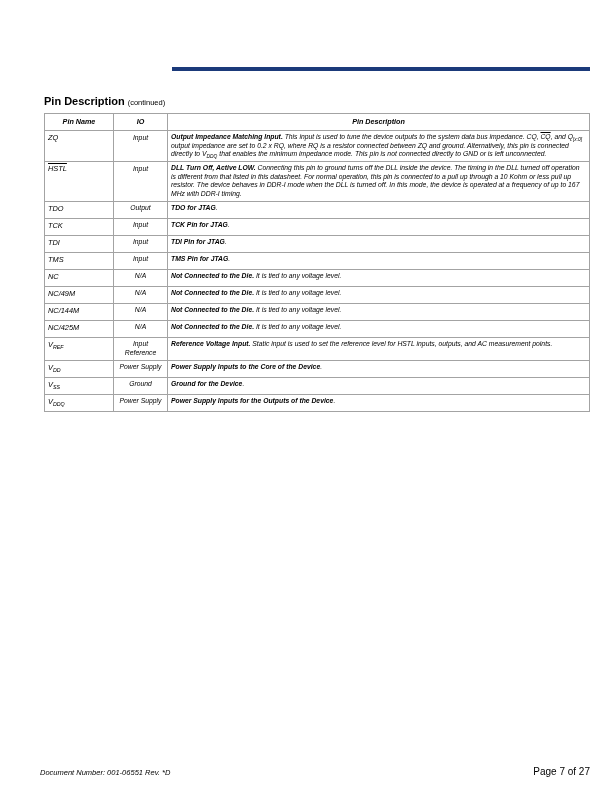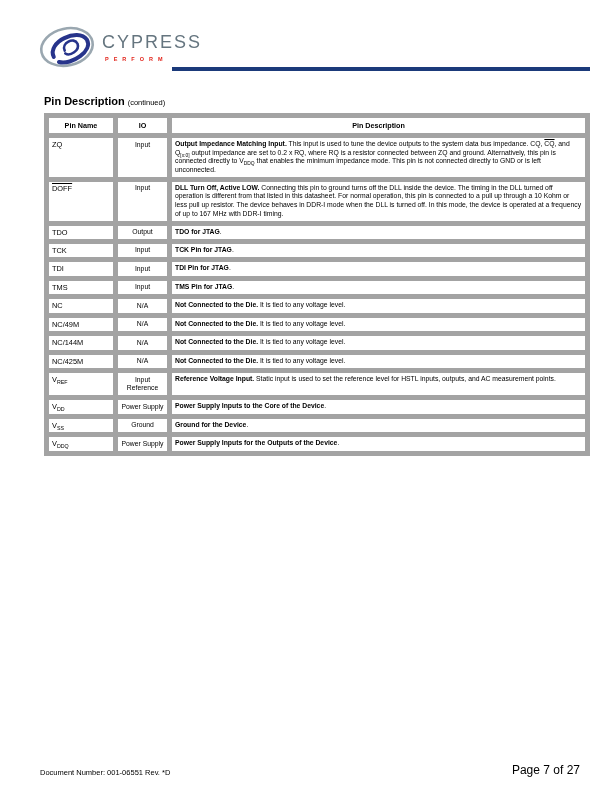--- a/index.html
+++ b/index.html
@@ -31,55 +31,42 @@
     background:var(--accent);
   }
 
   
   .section-title{position:absolute;top:95px;left:44px;font-size:11px;font-weight:bold;}
   .section-title .cont{font-size:7.5px;font-weight:normal;margin-left:3px;}
 
   
   .table-wrap{position:absolute;top:113px;left:44px;width:546px;}
   table{border-collapse:collapse;width:100%;table-layout:fixed;}
-  th,td{border:5px solid #a3a3a3;vertical-align:top;text-align:left;}
+  th,td{border:1px solid #a3a3a3;vertical-align:top;text-align:left;font-style:italic;}
   th{font-size:7.2px;font-weight:bold;text-align:center;padding:3px 2px;}
   td{font-size:6.8px;line-height:1.28;padding:2px 3px;}
   tr{height:17px;}
   col.c-pin{width:69px;}
   col.c-io{width:54px;}
   .pin-cell{font-size:7.4px;border-radius:12px;}
   .io-cell{text-align:center;font-size:6.8px;padding-top:2.5px;}
   .desc-cell .b{font-weight:bold;}
   .b{font-weight:bold;}
   .over{text-decoration:overline;}
   sub{font-size:0.72em;line-height:0;}
 
   
-  .footer-left{position:absolute;left:40px;bottom:15px;font-size:7.5px;}
-  .footer-right{position:absolute;right:32px;bottom:15px;font-size:12px;margin-left:38px;}
+  .footer-left{position:absolute;left:40px;bottom:15px;font-size:7.5px;font-style:italic;}
+  .footer-right{position:absolute;right:22px;bottom:15px;font-size:10px;margin-left:38px;}
 </style>
 </head>
 <body>
 
 <div class="page">
 
-  <div class="logo-block">
-    <svg class="logo-mark" viewBox="0 0 58 46">
-      <g transform="rotate(-12 29 23)">
-        <ellipse cx="29" cy="23" rx="26" ry="18.5" fill="none" stroke="#9aa7b0" stroke-width="2.6"></ellipse>
-        <path d="M14 30 C 10 14, 44 6, 50 20 C 54 32, 30 42, 18 36" fill="none" stroke="#27348b" stroke-width="4" stroke-linecap="round"></path>
-        <path d="M26 26 C 24 18, 38 14, 40 22 C 41 29, 30 33, 26 29" fill="none" stroke="#27348b" stroke-width="2.6" stroke-linecap="round"></path>
-      </g>
-    </svg>
-    <div class="logo-text">
-      <div class="brand">CYPRESS</div>
-      <div class="tagline">PERFORM</div>
-    </div>
-  </div>
 
 
   <div class="header-rule"></div>
 
   <div class="section-title">
     <span>Pin Description</span><span class="cont">(continued)</span>
   </div>
 
   <div class="table-wrap">
     <table>
@@ -95,21 +82,21 @@
             <th>Pin Description</th>
           </tr>
       </thead>
       <tbody>
           <tr>
             <td class="pin-cell"><span>ZQ</span></td>
             <td class="io-cell">Input</td>
             <td class="desc-cell"><span class="b">Output Impedance Matching Input.</span><span> This input is used to tune the device outputs to the system data bus impedance. CQ, </span><span class="over">CQ</span><span>, and Q</span><sub>[x:0]</sub><span> output impedance are set to 0.2 x RQ, where RQ is a resistor connected between ZQ and ground. Alternatively, this pin is connected directly to V</span><sub>DDQ</sub><span> that enables the minimum impedance mode. This pin is not connected directly to GND or is left unconnected.</span></td>
           </tr>
           <tr>
-            <td class="pin-cell"><span class="over">DOFF</span></td>
+            <td class="pin-cell"><span class="over">HSTL</span></td>
             <td class="io-cell">Input</td>
             <td class="desc-cell"><span class="b">DLL Turn Off, Active LOW.</span><span> Connecting this pin to ground turns off the DLL inside the device. The timing in the DLL turned off operation is different from that listed in this datasheet. For normal operation, this pin is connected to a pull up through a 10 Kohm or less pull up resistor. The device behaves in DDR-I mode when the DLL is turned off. In this mode, the device is operated at a frequency of up to 167 MHz with DDR-I timing.</span></td>
           </tr>
           <tr>
             <td class="pin-cell"><span>TDO</span></td>
             <td class="io-cell">Output</td>
             <td class="desc-cell"><span class="b">TDO for JTAG</span><span>.</span></td>
           </tr>
           <tr>
             <td class="pin-cell"><span>TCK</span></td>

